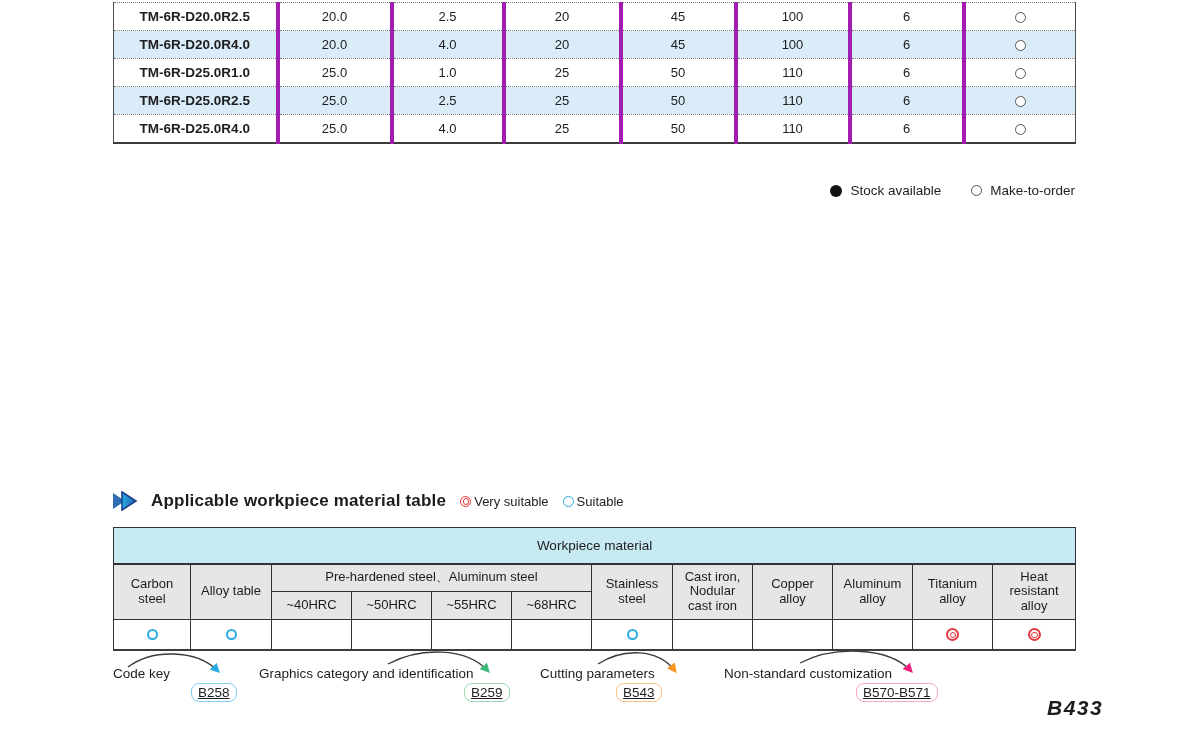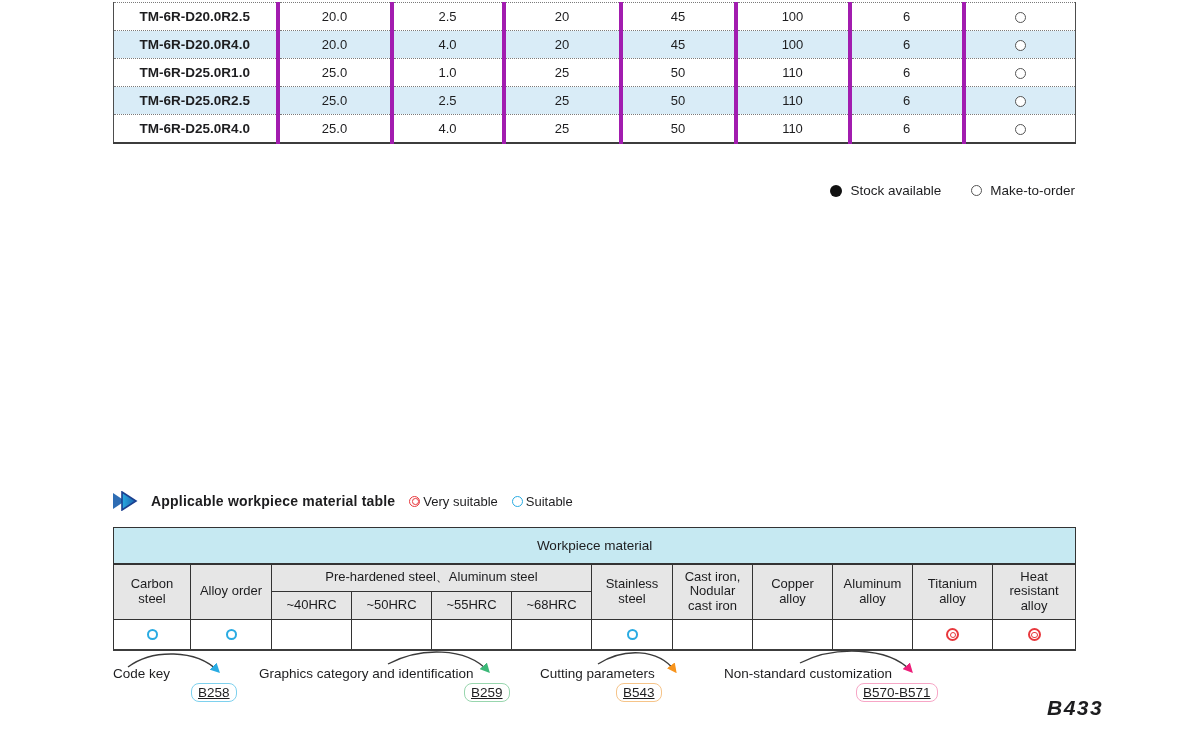--- a/index.html
+++ b/index.html
@@ -26,21 +26,21 @@
                   display:flex; align-items:center; gap:8px;margin-top:35px; }
   .dot-filled { display:inline-block; width:12px; height:12px; border-radius:50%;
                 background:#111; }
   .dot-open { display:inline-block; width:11px; height:11px; border-radius:50%;
               border:1.4px solid #555; background:#fff; }
   .legend-gap { width:14px; }
 
   
   .section-head { position:absolute; left:112px; top:491px; display:flex;
                   align-items:center; }
-  .section-title { font-size:14px; font-weight:bold; margin-left:9px;
+  .section-title { font-size:17px; font-weight:bold; margin-left:9px;
                    letter-spacing:0.2px; }
   .suit-legend { display:flex; align-items:center; margin-left:14px;
                  font-size:13px; gap:3px; }
   .suit-legend .space { width:8px; }
   .ring-red { display:inline-block; width:11px; height:11px; border:1.6px solid #e8383d;
               border-radius:50%; position:relative; }
   .ring-red::after { content:""; position:absolute; left:1.6px; top:1.6px;
                      width:4.6px; height:4.6px; border:1.3px solid #e8383d;
                      border-radius:50%; }
   .ring-blue { display:inline-block; width:11px; height:11px;
@@ -191,21 +191,21 @@
       <col style="width:80px">
       <col style="width:83px">
   </colgroup>
   <tbody>
     <tr>
       <th class="main-head" colspan="12">Workpiece material</th>
     </tr>
     <tr class="group-row">
       <th class="sub-head pre" rowspan="2">Carbon
 steel</th>
-      <th class="sub-head pre" rowspan="2">Alloy order</th>
+      <th class="sub-head pre" rowspan="2">Alloy table</th>
       <th class="sub-head" colspan="4">Pre-hardened steel、Aluminum steel</th>
       <th class="sub-head pre" rowspan="2">Stainless
 steel</th>
       <th class="sub-head pre" rowspan="2">Cast iron,
 Nodular
 cast iron</th>
       <th class="sub-head pre" rowspan="2">Copper
 alloy</th>
       <th class="sub-head pre" rowspan="2">Aluminum
 alloy</th>

